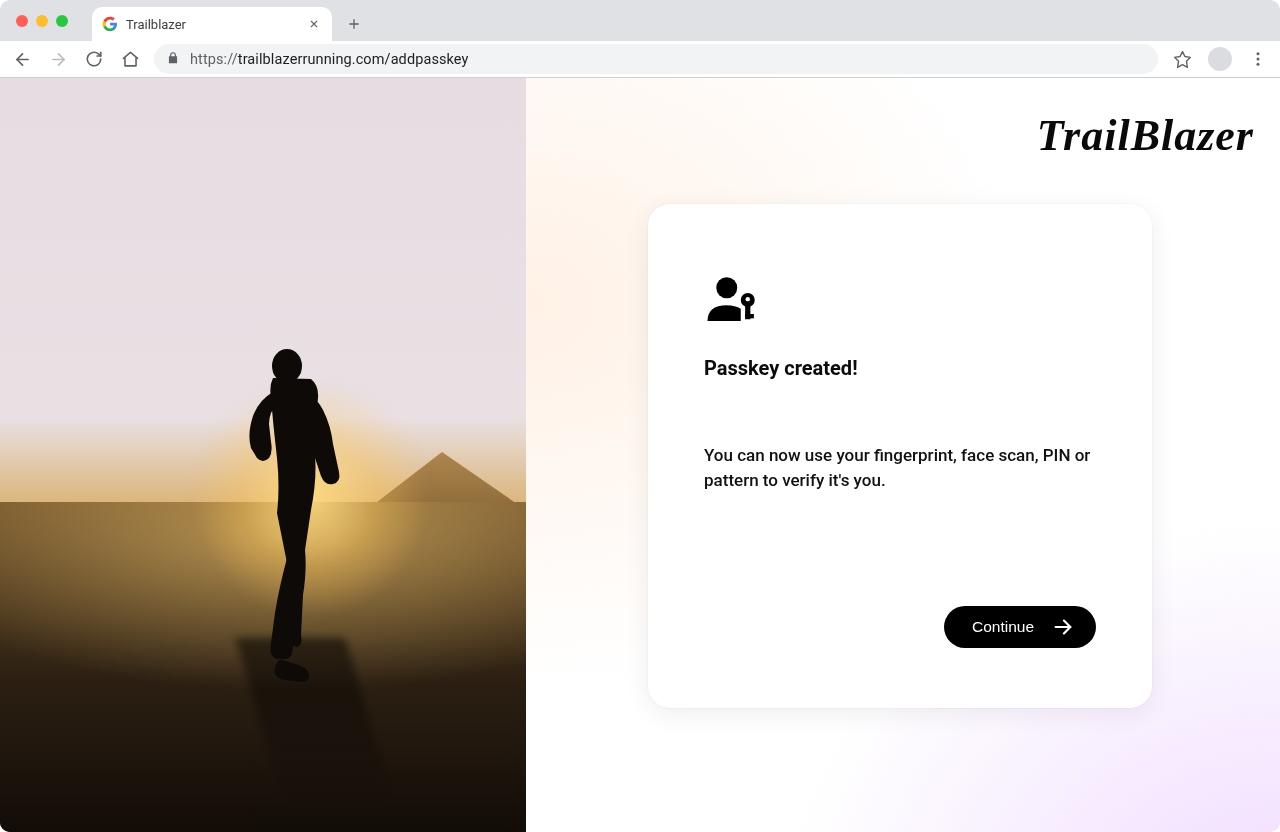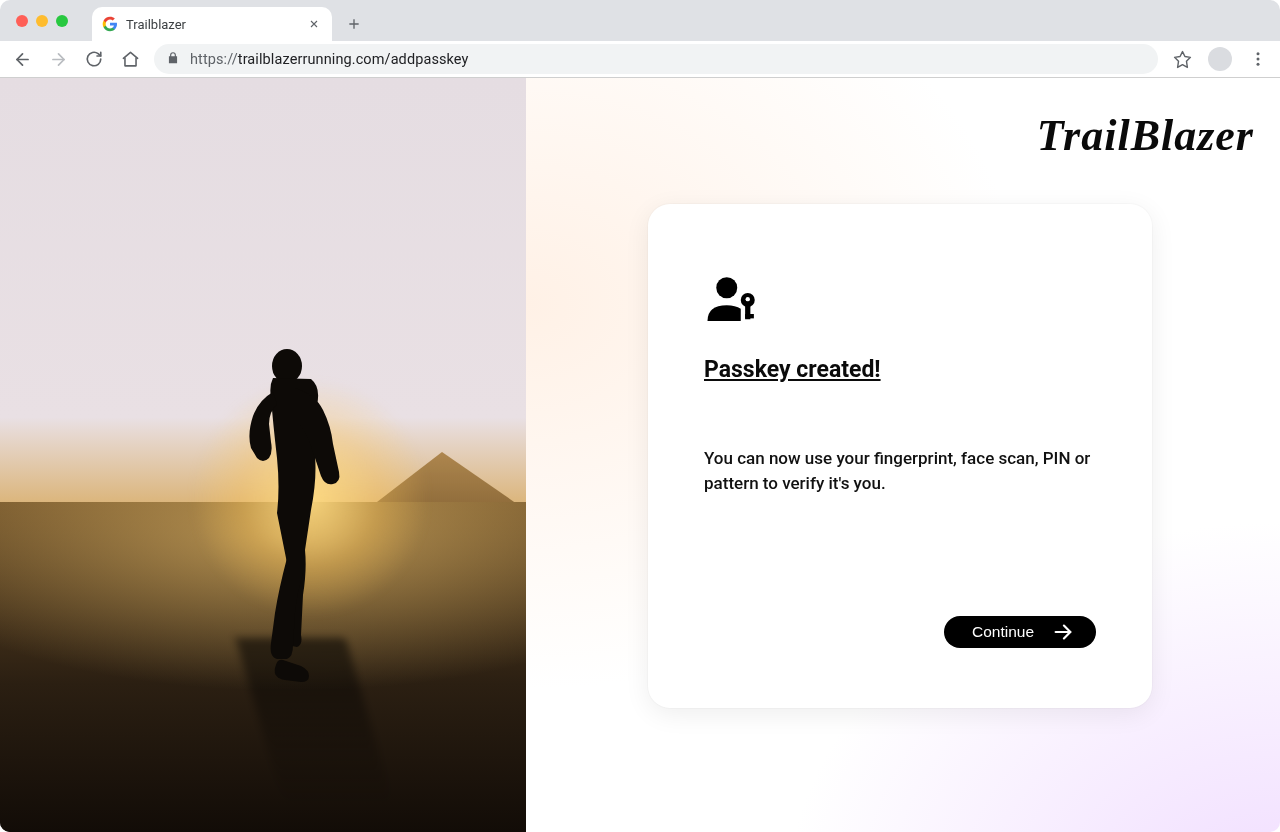--- a/index.html
+++ b/index.html
@@ -160,31 +160,31 @@
     left:122px; top:126px;
     width:504px; height:504px;
     background:#ffffff;
     border-radius:22px;
     box-shadow: 0 6px 26px rgba(0,0,0,0.07), 0 0 0 1px rgba(0,0,0,0.02);
     padding:70px 56px 60px 56px;
     display:flex; flex-direction:column;
   }
   .passkey-icon { width:56px; height:52px; margin-bottom:30px; }
   .card h1 {
-    font-size:23px; font-weight:700; color:#0b0b0b; margin-bottom:28px;text-decoration:underline;
+    font-size:20px; font-weight:700; color:#0b0b0b; margin-bottom:28px;
   }
   .card p {
     font-size:17px; line-height:1.45; color:#111; font-weight:500;margin-top:35px;
   }
   .continue {
     margin-top:auto;
     align-self:flex-end;
     background:#000; color:#fff;
     border:none; border-radius:999px;
-    height:32px; padding:0 22px 0 28px;
+    height:42px; padding:0 22px 0 28px;
     display:flex; align-items:center; gap:18px;
     font-size:15.5px; font-weight:500;
     cursor:pointer;
   }
   .continue svg { stroke:#fff; }
 </style>
 </head>
 <body>
 
 <div class="chrome">

